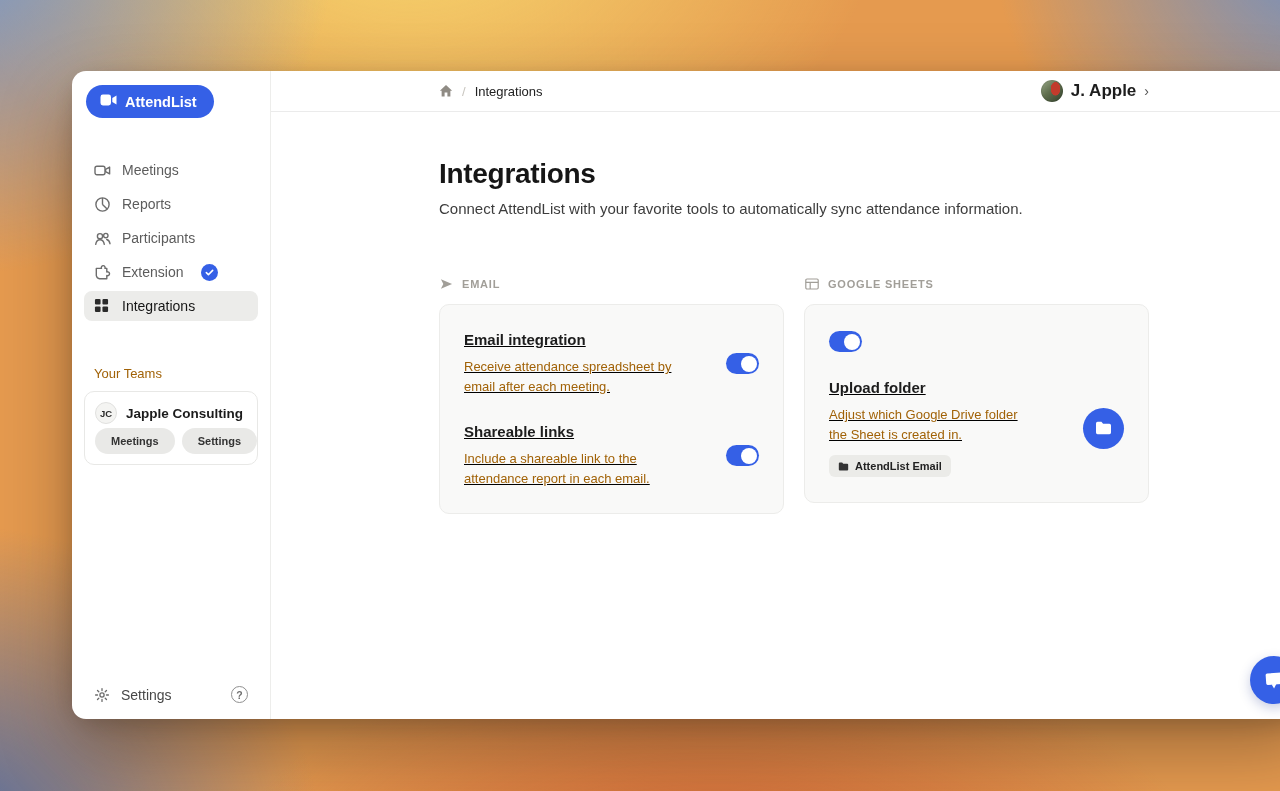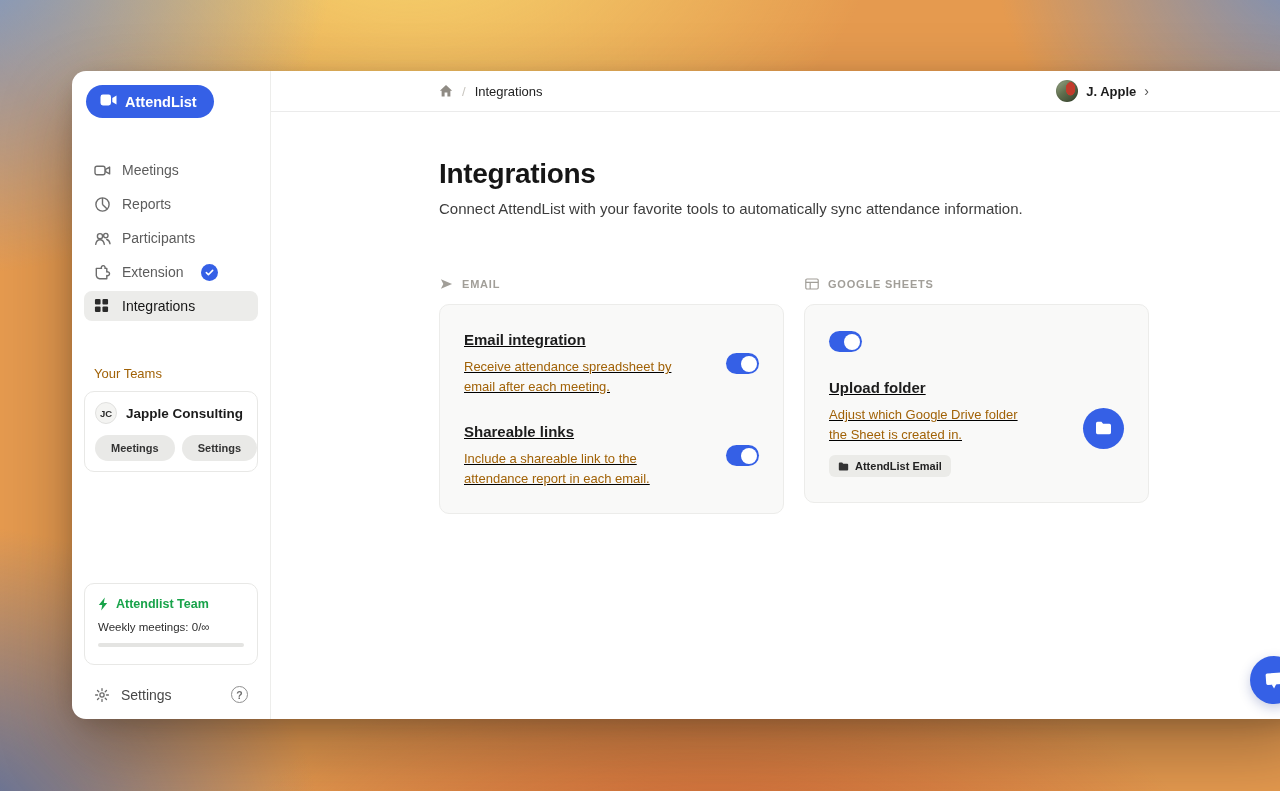--- a/index.html
+++ b/index.html
@@ -40,21 +40,21 @@
   .nav-item .ic { width:17px; height:17px; display:flex; color:#6d6d6d; }
   .nav-item.active { background:#ececea; color:#161616; font-weight:500; }
   .nav-item.active .ic { color:#2a2a2a; }
   .badge-check {
     margin-left:7px; width:17px; height:17px; border-radius:50%;
     background:var(--accent,#3560e6); display:flex; align-items:center; justify-content:center;
   }
   .teams-label { margin:45px 0 10px 10px; font-size:13px; color:#a16207; }
   .team-card {
     border:1px solid #e8e8e6; border-radius:10px; padding:10px;
-    display:flex; flex-direction:column; gap:11px; background:#fff;
+    display:flex; flex-direction:column; gap:4px; background:#fff;
   }
   .team-row { display:flex; align-items:center; gap:9px; }
   .team-initials {
     width:22px; height:22px; border-radius:50%; background:#f4f4f2;
     border:1px solid #e1e1df; display:flex; align-items:center; justify-content:center;
     font-size:9.5px; font-weight:700; color:#2b2b2b;
   }
   .team-name { font-size:13.5px; font-weight:600; color:#1b1b1b; }
   .team-btns { display:flex; gap:7px; }
   .pill-btn {
@@ -86,21 +86,21 @@
   .crumb-sep { color:#c8c5bf; }
   .crumb-current { color:#222; font-weight:500; }
   .user-menu { margin-left:auto; display:flex; align-items:center; gap:8px; cursor:pointer; }
   .avatar {
     width:22px; height:22px; border-radius:50%;
     background:
       radial-gradient(5px 7px at 66% 40%, #c23b2c 92%, rgba(194,59,44,0) 100%),
       linear-gradient(140deg, #9aa98a 0%, #61704f 45%, #32402b 100%);
     box-shadow:inset 0 0 0 1px rgba(0,0,0,.08);
   }
-  .user-name { font-size:13px; font-weight:600; color:#1d1d1d; }
+  .user-name { font-size:17px; font-weight:600; color:#1d1d1d; }
   .user-chevron { font-size:14px; color:#555; line-height:1; }
   .content { flex:1; }
   .content-inner { width:710px; margin:0 auto; padding-top:46px; }
   .page-title { font-size:28px; font-weight:600; letter-spacing:-.3px; color:#161616; }
   .page-subtitle { margin-top:10px; font-size:15px; color:#3d3d3d; }
   .sections { display:grid; grid-template-columns:345px 345px; gap:20px; margin-top:61px; align-items:start; }
   .sec-head {
     display:flex; align-items:center; gap:9px; color:#a19e98;
     font-size:11px; font-weight:600; letter-spacing:.8px; padding-left:1px;
   }
@@ -218,34 +218,20 @@
         <span class="team-name">Japple Consulting</span>
       </div>
       <div class="team-btns">
         <button class="pill-btn">Meetings</button>
         <button class="pill-btn">Settings</button>
       </div>
     </div>
 
     <div class="side-spacer"></div>
 
-    <div class="plan-card">
-      <div class="plan-head">
-        <span style="display:flex;">
-          <svg width="11" height="14" viewBox="0 0 11 14">
-              <path d="M6.8 0.5L0.8 8h3.4l-1 5.5 6-7.5H5.8z" fill="#18a34a"></path>
-            </svg>
-        </span>
-        <span class="plan-name">Attendlist Team</span>
-      </div>
-      <div class="plan-usage">Weekly meetings: 0/∞</div>
-      <div class="plan-track">
-        <div class="plan-fill" style="width:0%;"></div>
-      </div>
-    </div>
 
     <div class="settings-row">
       <span class="ic" style="display:flex;">
         <svg width="16" height="16" viewBox="0 0 16 16" fill="none" stroke="#6b6b6b" stroke-width="1.3" stroke-linecap="round">
             <circle cx="8" cy="8" r="2.1"></circle>
             <path d="M8 1.6v1.9M8 12.5v1.9M1.6 8h1.9M12.5 8h1.9M3.5 3.5l1.3 1.3M11.2 11.2l1.3 1.3M12.5 3.5l-1.3 1.3M4.8 11.2l-1.3 1.3"></path>
           </svg>
       </span>
       <span>Settings</span>
       <button class="help-btn">

